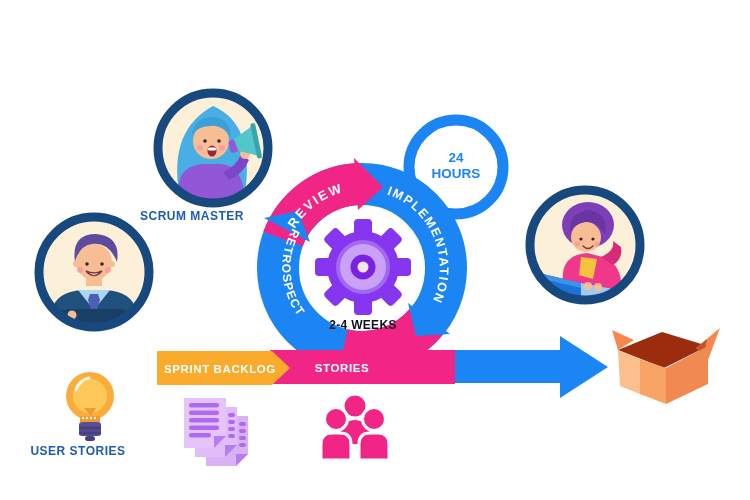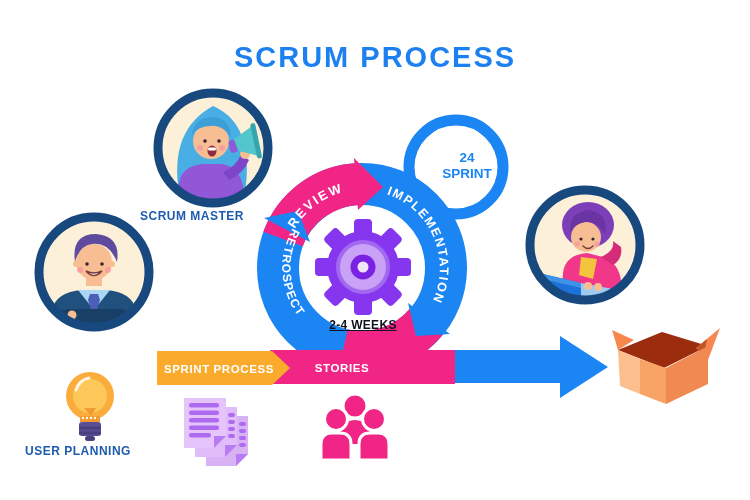--- a/index.html
+++ b/index.html
@@ -21,26 +21,26 @@
   }
   .band-text{
     transform:translate(-50%,-50%);
     font-size:11.5px;font-weight:600;letter-spacing:.6px;
     color:#fff;white-space:nowrap;
   }
   .band-text.left-anchor{transform:translate(0,-50%);}
   .weeks-text{
     left:363px;top:325px;transform:translate(-50%,-50%);
     font-size:12px;font-weight:800;letter-spacing:.3px;
-    color:var(--c-text_dark,#10131C);white-space:nowrap;text-decoration:underline;
+    color:var(--c-text_dark,#10131C);white-space:nowrap;
   }
   .daily-text{
     left:456px;top:166px;transform:translate(-50%,-50%);
     font-size:13.5px;font-weight:700;line-height:16px;text-align:center;
-    color:var(--c-blue,#1B85F3);white-space:nowrap;margin-left:11px;
+    color:var(--c-blue,#1B85F3);white-space:nowrap;
   }
   
   .fill-blue{fill:var(--c-blue,#1B85F3);}
   .stroke-blue{stroke:var(--c-blue,#1B85F3);}
   .fill-pink{fill:var(--c-pink,#F02585);}
   .stroke-pink{stroke:var(--c-pink,#F02585);}
   .fill-orange{fill:var(--c-orange,#FBAB2C);}
   .fill-purple{fill:var(--c-purple,#8536EE);}
   .ring-text{fill:#fff;font-family:"Liberation Sans",sans-serif;font-weight:700;}
   .rt-review{font-size:13px;letter-spacing:2px;}
@@ -258,32 +258,31 @@
       <polygon points="8,24 2,4 24,14" fill="#F8874F"></polygon>
       <polygon points="8,24 52,6 98,20 54,42" fill="#9C2C0E"></polygon>
       <polygon points="86,22 110,2 98,34" fill="#F8874F"></polygon>
       <polygon points="86,22 97,13 94,30" fill="#C2552A"></polygon>
       <polygon points="8,24 10,60 30,68 30,33" fill="#FBBE8C"></polygon>
       <polygon points="30,33 30,68 56,78 56,42" fill="#F9A467"></polygon>
       <polygon points="56,42 56,78 98,58 98,20" fill="#F08A52"></polygon>
     </g>
   </svg>
 
-  <div class="abs title">SCRUM PROCESS</div>
 
   <div class="abs role-label" style="left:192px;top:216px">SCRUM MASTER</div>
 
 
-  <div class="abs role-label" style="left:78px;top:451px">USER PLANNING</div>
+  <div class="abs role-label" style="left:78px;top:451px">USER STORIES</div>
 
   <div class="abs daily-text">
     <span>24</span><br>
-    <span>SPRINT</span>
+    <span>HOURS</span>
   </div>
 
   <div class="abs weeks-text">2-4 WEEKS</div>
 
-  <div class="abs band-text left-anchor" style="left:164px;top:369px">SPRINT PROCESS</div>
+  <div class="abs band-text left-anchor" style="left:164px;top:369px">SPRINT BACKLOG</div>
 
   <div class="abs band-text" style="left:342px;top:368px">STORIES</div>
 
 
 </div>
 
 </body></html>

